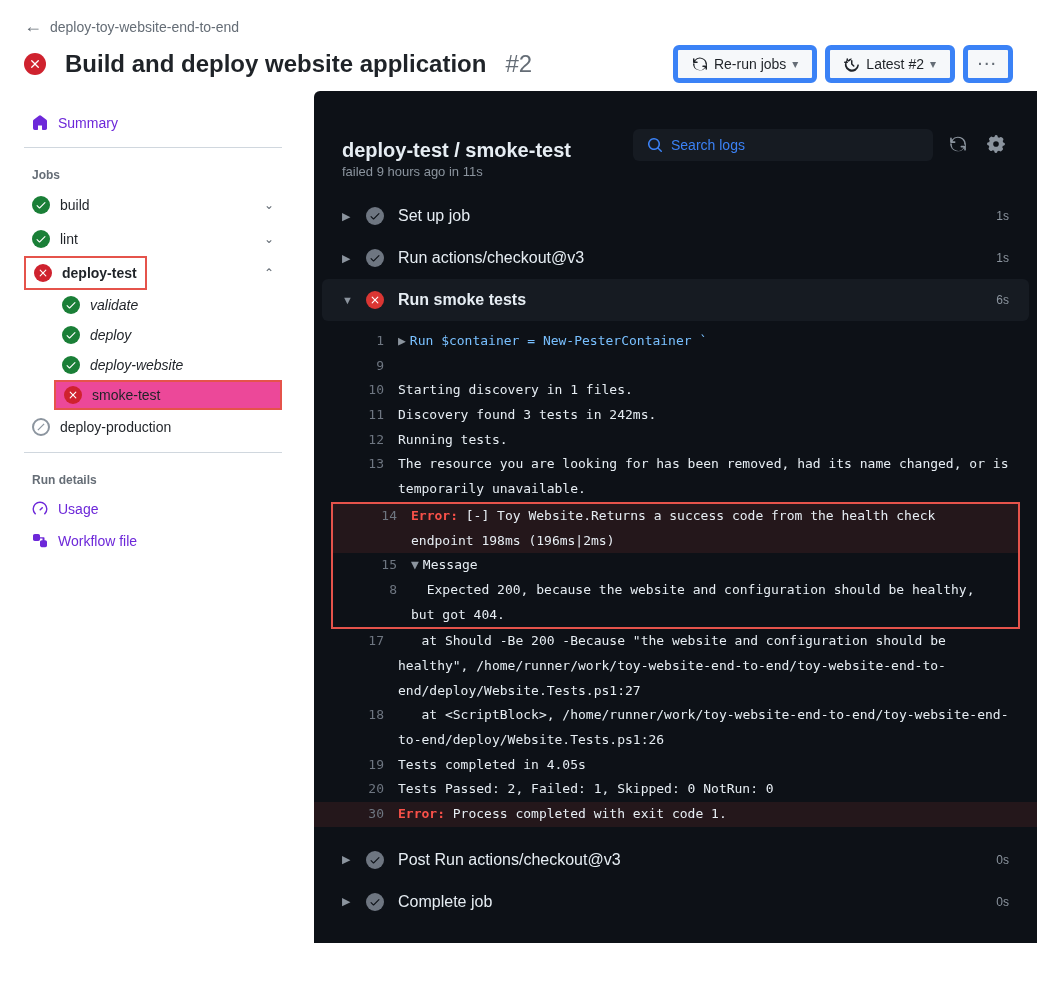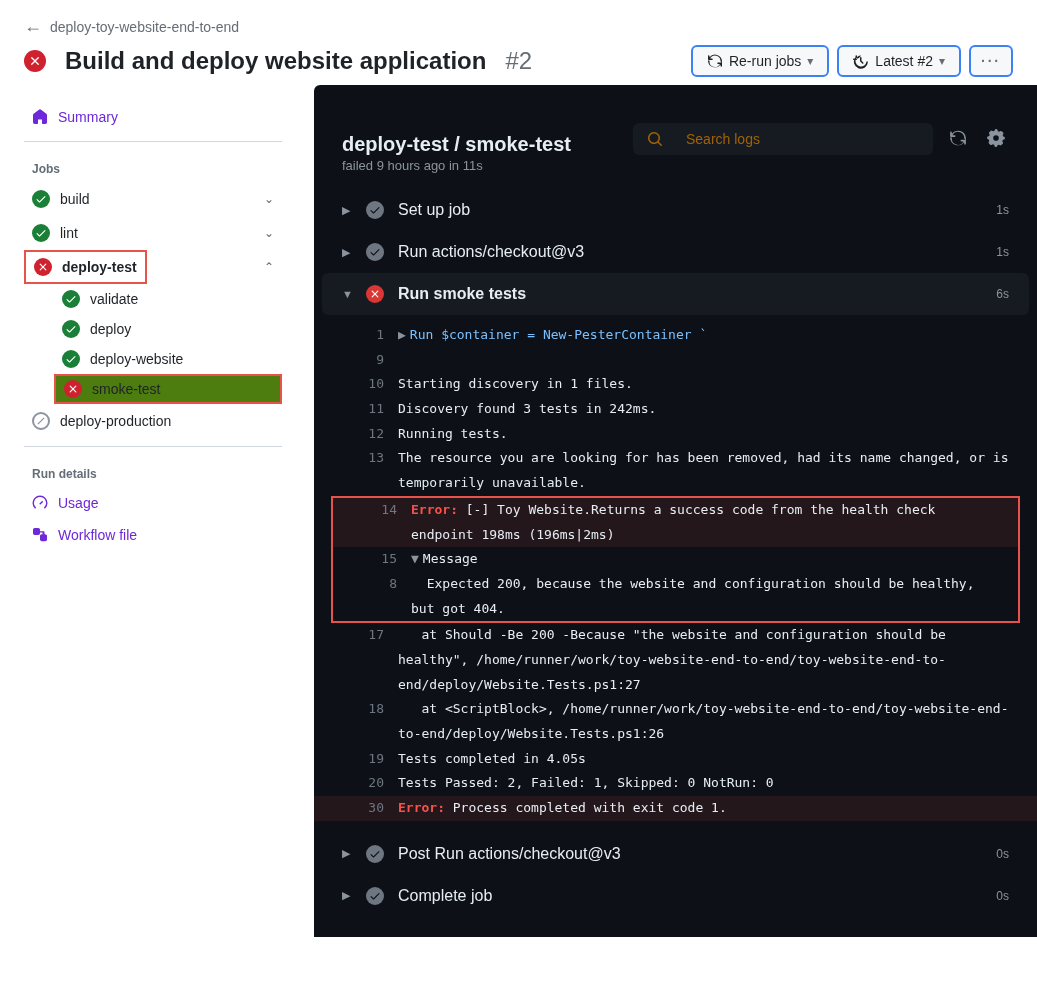--- a/index.html
+++ b/index.html
@@ -5,47 +5,47 @@
   * { box-sizing: border-box; margin: 0; padding: 0; }
   body { font-family: -apple-system, BlinkMacSystemFont, "Segoe UI", Helvetica, Arial, sans-serif; background: #fff; color: #1f2328; font-size: 14px; width: 1037px; }
   
   .header { padding: 16px 24px 8px 24px; }
   .breadcrumb-row { display: flex; align-items: center; gap: 8px; margin-bottom: 8px; color: #656d76; }
   .title-row { display: flex; align-items: center; justify-content: space-between; }
   .title-left { display: flex; align-items: center; gap: 19px; }
   .title-text { font-size: 24px; font-weight: 600; }
   .title-num { font-size: 24px; font-weight: 400; color: #656d76; }
   .title-right { display: flex; gap: 8px; }
-  .btn { display: inline-flex; align-items: center; gap: 6px; padding: 6px 14px; border: 2px solid #3b82f6; border-radius: 6px; background: #f6f8fa; font-size: 14px; color: #1f2328; cursor: pointer; font-weight: 500;}
+  .btn { display: inline-flex; align-items: center; gap: 6px; padding: 6px 14px; border: 5px solid #3b82f6; border-radius: 6px; background: #f6f8fa; font-size: 14px; color: #1f2328; cursor: pointer; font-weight: 500;}
   .btn.icon-only { padding: 6px 10px; }
 
   .main { display: flex; gap: 0; }
   .sidebar { width: 290px; padding: 16px 8px 16px 24px; flex-shrink: 0; }
   .sb-item { display: flex; align-items: center; gap: 10px; padding: 8px 8px; border-radius: 6px; cursor: pointer; color: #6d28d9; }
   .sb-label-head { font-size: 12px; color: #656d76; font-weight:600; padding: 12px 8px 6px; }
   .sb-divider { border-bottom: 1px solid #d0d7de; margin: 8px 0; }
   .sb-job { display: flex; align-items: center; justify-content: space-between; padding: 8px 8px; border-radius: 6px; cursor: pointer; }
   .sb-job-left { display: flex; align-items: center; gap: 10px; }
   .sb-sub { padding-left: 30px; }
-  .sb-sub .sb-job-left { gap: 10px; }
+  .sb-sub .sb-job-left { gap: 10px; font-style: italic; }
   .sb-sub-row { display: flex; align-items: center; padding: 6px 8px; border-radius: 6px; cursor: pointer; position: relative;}
-  .sb-sub-row.selected { background: #4d7c0f; }
+  .sb-sub-row.selected { background: #ec4899; }
   .sb-sub-row.selected::before { content:''; position:absolute; left:-58px; top:0; bottom:0; width:4px; background:#0969da; border-radius:2px;}
   .chevron { color: #656d76; font-size: 12px; }
 
   .hl-box { border: 2px solid #e5534b; padding: 0; }
   .job-name { font-weight: 600; }
 
   .content { flex: 1; background: #0d1117; color: #e6edf3; border-radius: 6px 0 0 0; margin-left: 24px; overflow: hidden; padding-bottom: 20px;}
   .content-head { display: flex; align-items: center; justify-content: space-between; padding: 20px 28px 16px 28px; gap: 16px; }
   .ch-left { }
   .ch-title { font-size: 20px; font-weight: 600; margin-top: 28px; }
   .ch-sub { font-size: 13px; color: #8b949e; margin-top: 2px;}
   .ch-right { display: flex; align-items: center; gap: 12px; }
-  .search-box { display: flex; align-items: center; gap: 23px; background: #161b22; border-radius: 6px; padding: 8px 14px; width: 300px; color: #a16207; }
+  .search-box { display: flex; align-items: center; gap: 8px; background: #161b22; border-radius: 6px; padding: 8px 14px; width: 300px; color: #3b82f6; }
   .icon-btn { color: #8b949e; cursor: pointer; padding: 4px; }
 
   .step { display: flex; align-items: center; gap: 14px; padding: 12px 28px; cursor: pointer; }
   .step .time { margin-left: auto; color: #8b949e; font-size: 12px; }
   .step-title { font-size: 16px; }
   .step.expanded { background: #161b22; border-radius: 6px; margin: 0 8px; padding: 12px 20px;}
   .step .caret { width: 10px; color: #8b949e; font-size: 11px;}
 
   .log { font-family: ui-monospace, SFMono-Regular, "SF Mono", Menlo, Consolas, monospace; font-size: 13px; line-height: 1.9; padding: 8px 0 12px 0; }
   .log-row { display: flex; padding: 0 20px 0 48px; position: relative;}

